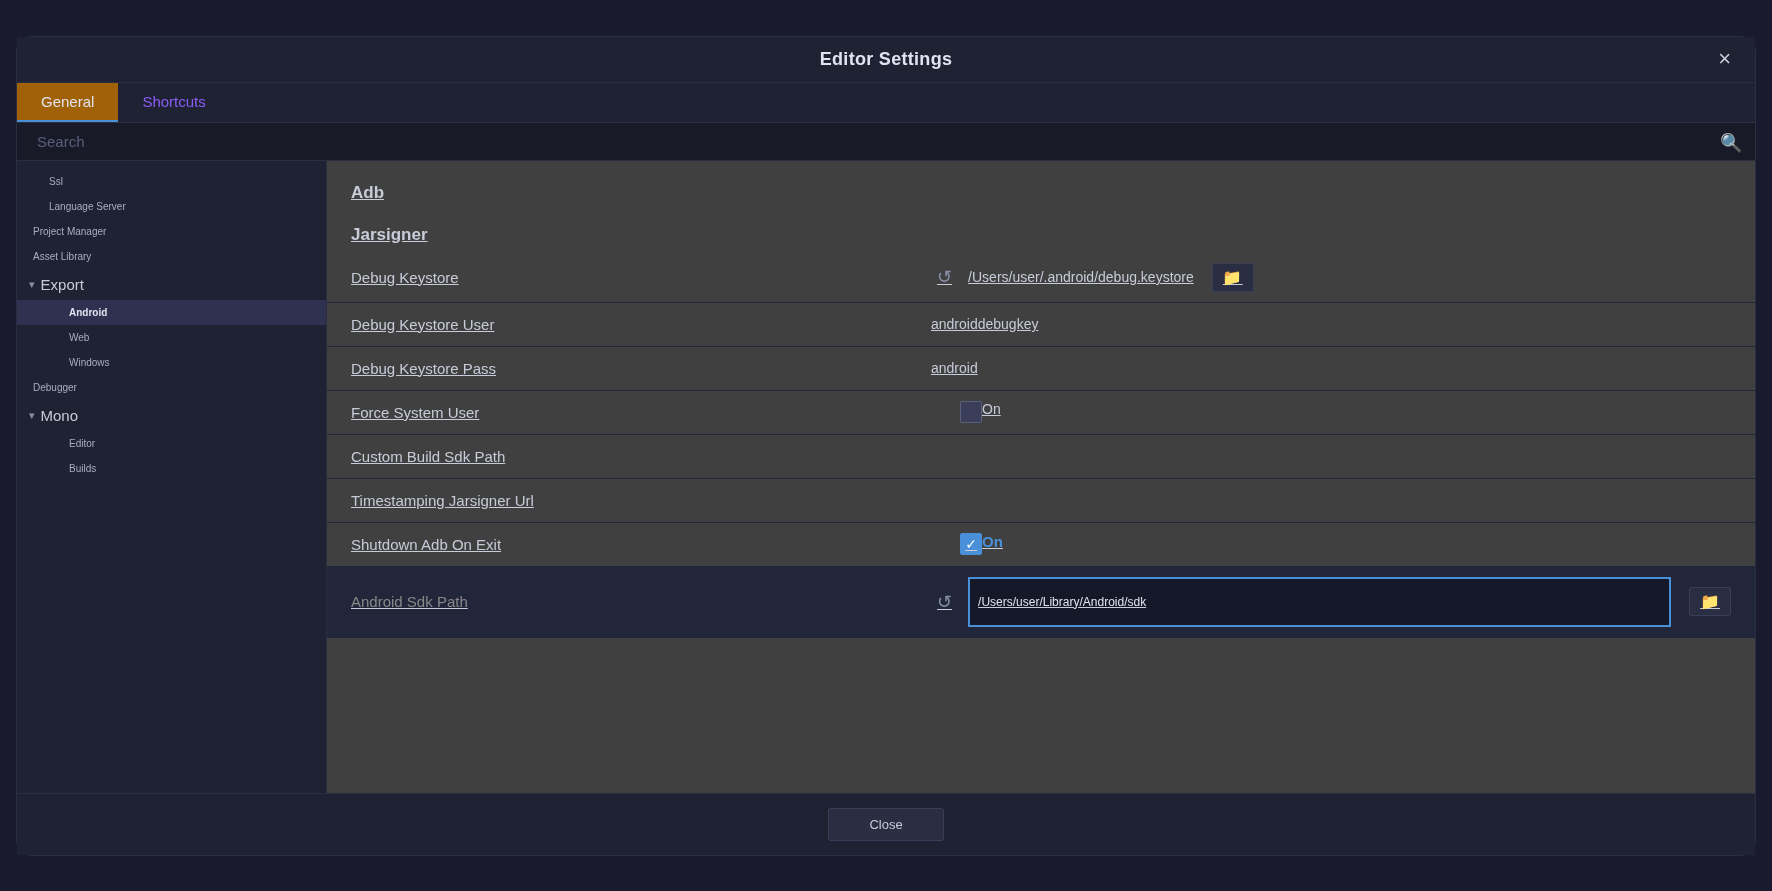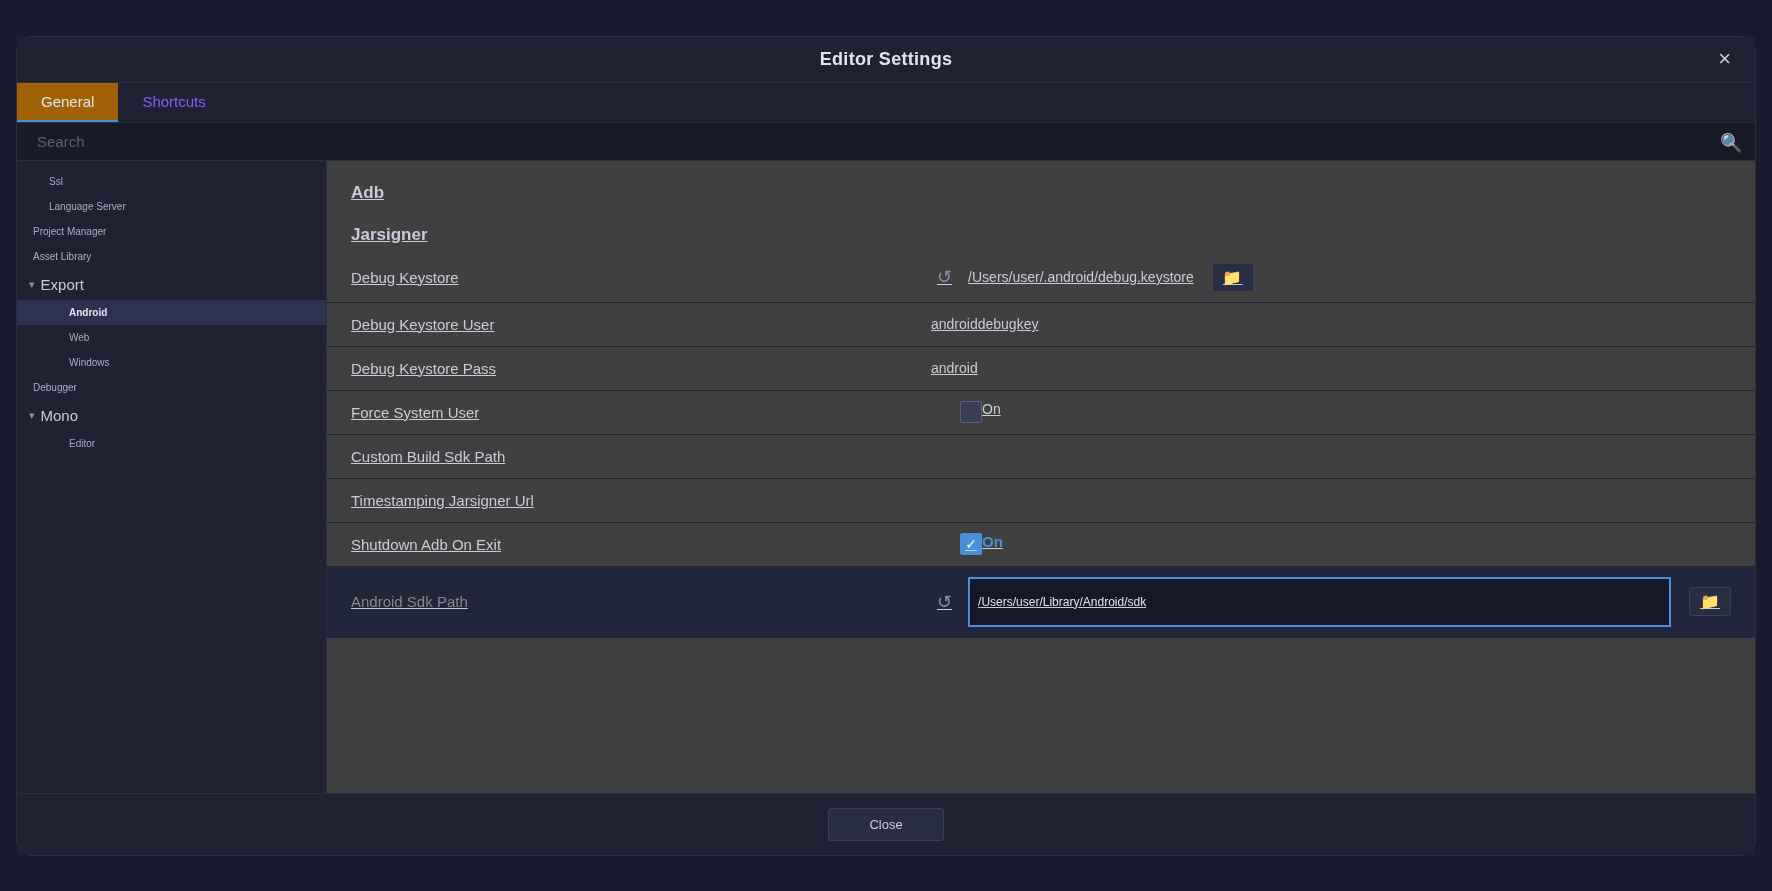--- a/index.html
+++ b/index.html
@@ -291,20 +291,23 @@
       <div class="sidebar-item level1">
         <span>Debugger</span>
       </div>
       <div class="sidebar-group">
         <span class="arrow">▾</span>
         <span>Mono</span>
       </div>
       <div class="sidebar-item level3">
         <span>Editor</span>
       </div>
+      <div class="sidebar-item level3">
+        <span>Builds</span>
+      </div>
     </div>
 
     <div class="content-area">
 
       <div class="settings-section-header">
         <span>Adb</span>
       </div>
 
       <div class="settings-section-header">
         <span>Jarsigner</span>

